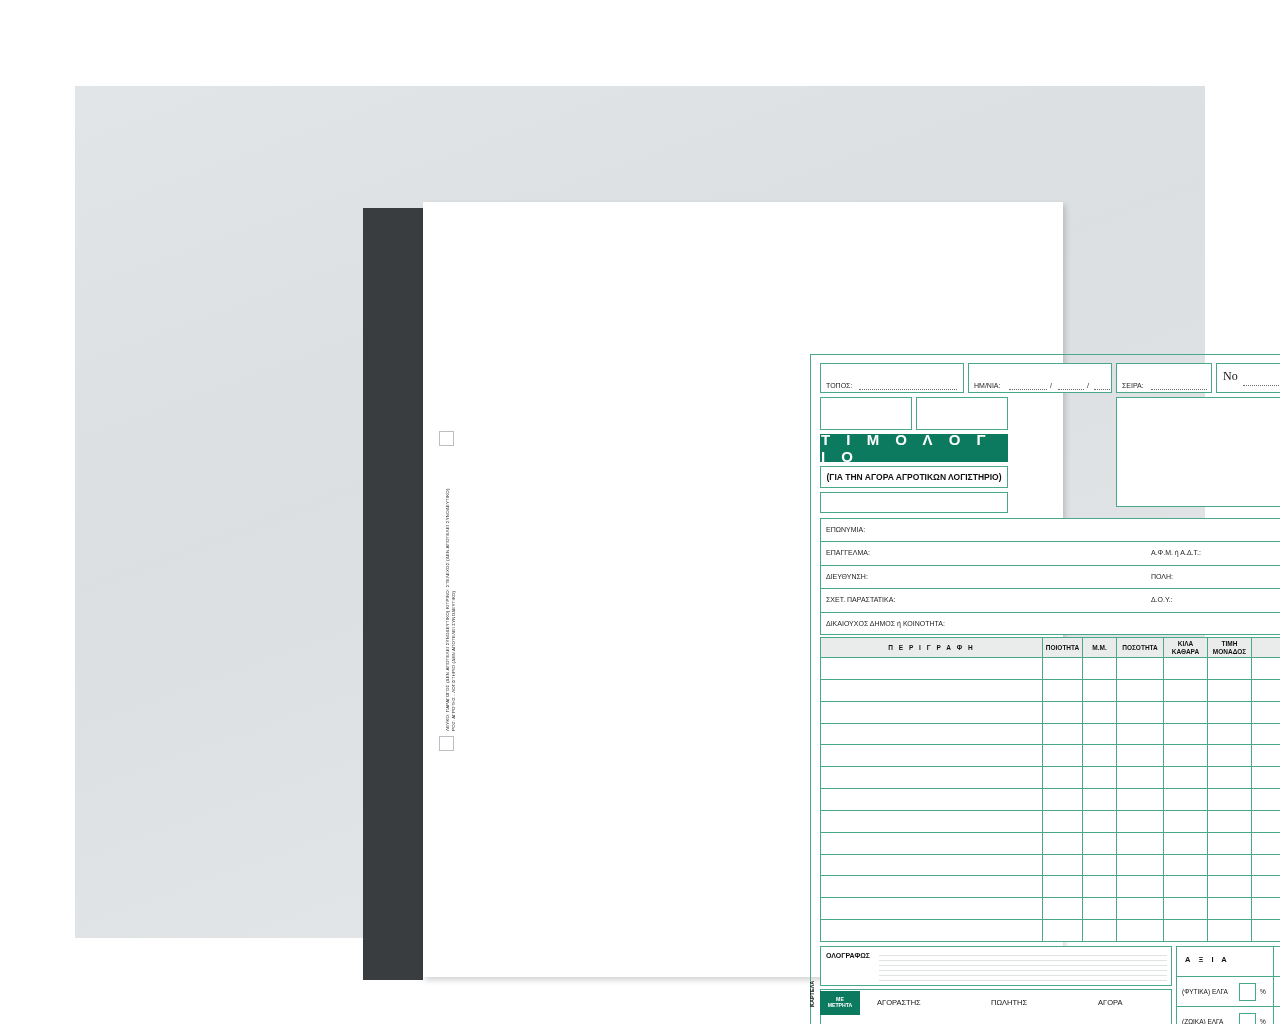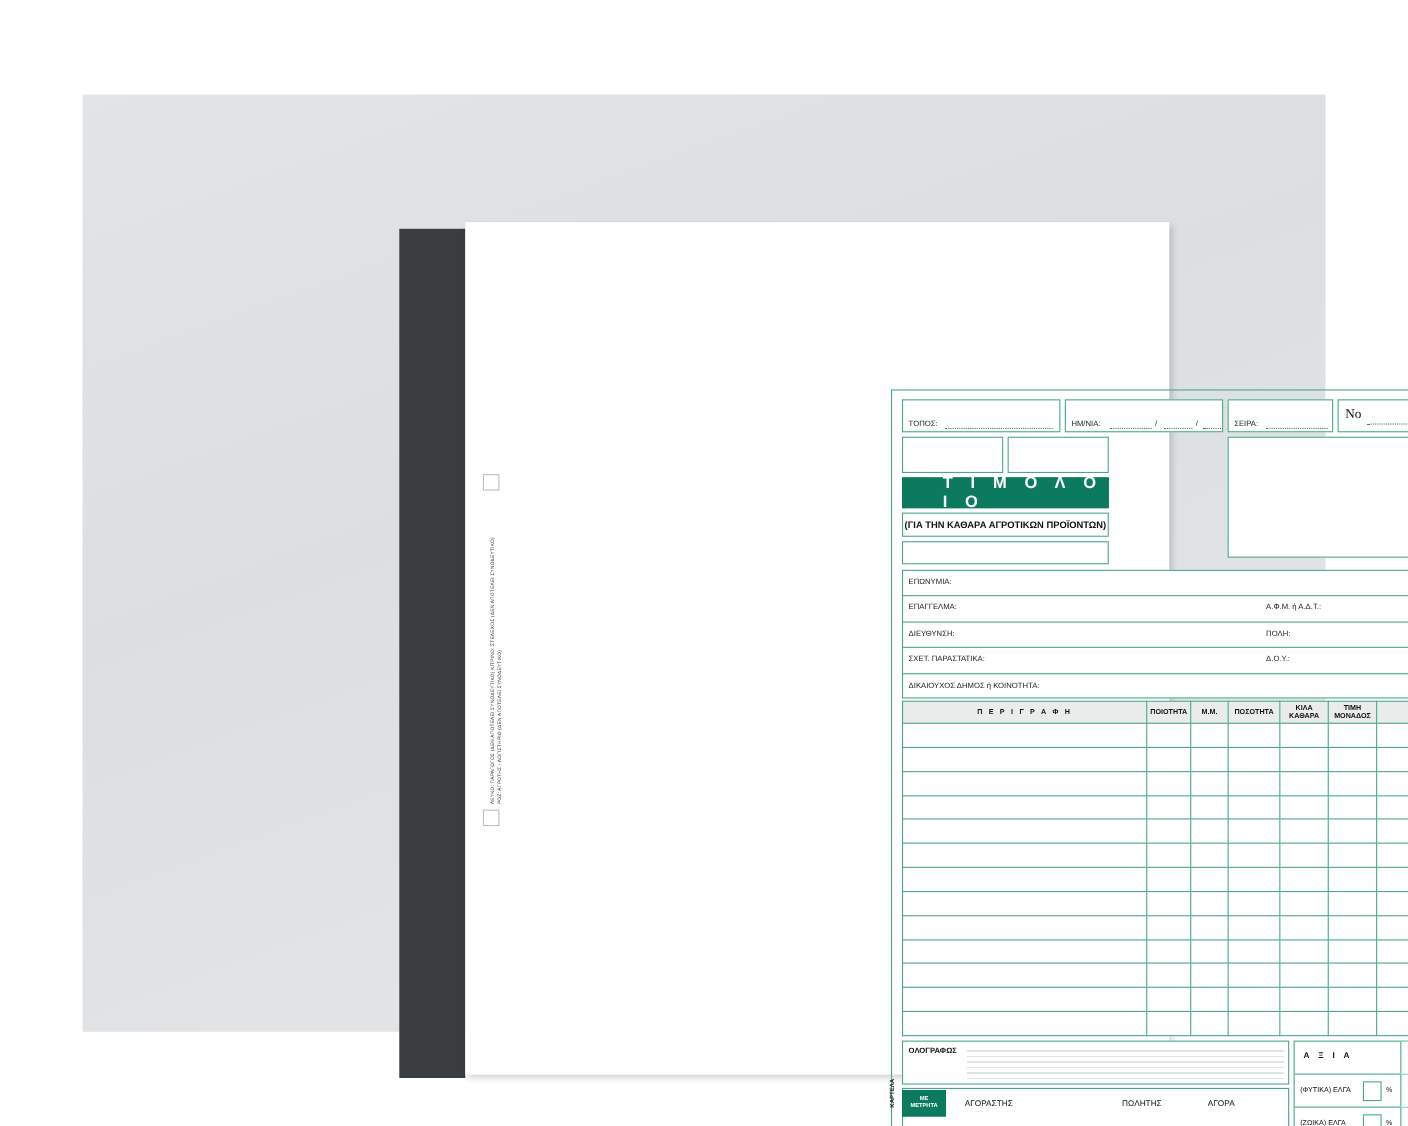--- a/index.html
+++ b/index.html
@@ -59,21 +59,21 @@
   #b-small2{left:105px;top:42px;width:92px;height:33px;}
   #b-right{left:305px;top:42px;width:253px;height:110px;}
 
   #b-title{left:9px;top:79px;width:188px;height:28px;background:#0c7a5e;border-color:#0c7a5e;}
   #b-sub{left:9px;top:111px;width:188px;height:22px;}
   #b-blank{left:9px;top:137px;width:188px;height:21px;}
 
   .title-text{
     position:absolute;left:0;top:0;width:100%;height:100%;
     display:flex;align-items:center;justify-content:center;
-    color:#fff;font-weight:bold;font-size:15px;letter-spacing:6px;padding-left:36px;
+    color:#fff;font-weight:bold;font-size:15px;letter-spacing:6px;
   }
   .sub-text{
     position:absolute;left:0;top:0;width:100%;height:100%;
     display:flex;align-items:center;justify-content:center;
     color:#111;font-weight:bold;font-size:8.5px;
   }
 
   
   #b-party{left:9px;top:163px;width:549px;height:117px;}
   .party-row{position:absolute;left:0;width:100%;height:23.4px;border-bottom:1px solid #49a88a;box-sizing:border-box;}
@@ -161,21 +161,21 @@
 
       <div class="bx" id="b-small1"></div>
       <div class="bx" id="b-small2"></div>
       <div class="bx" id="b-right"></div>
 
       <div class="bx" id="b-title">
         <div class="title-text">Τ Ι Μ Ο Λ Ο Γ Ι Ο</div>
       </div>
 
       <div class="bx" id="b-sub">
-        <div class="sub-text">(ΓΙΑ ΤΗΝ ΚΑΘΑΡΑ ΑΓΡΟΤΙΚΩΝ ΠΡΟΪΟΝΤΩΝ)</div>
+        <div class="sub-text">(ΓΙΑ ΤΗΝ ΑΓΟΡΑ ΑΓΡΟΤΙΚΩΝ ΛΟΓΙΣΤΗΡΙΟ)</div>
       </div>
 
       <div class="bx" id="b-blank"></div>
 
       <div class="bx" id="b-party">
         <div class="party-row" style="top:0;">
           <span class="party-left">ΕΠΩΝΥΜΙΑ:</span>
           <span class="party-mid"></span>
         </div>
         <div class="party-row" style="top:23.4px;">
@@ -346,21 +346,21 @@
         </table>
       </div>
 
       <div class="bx" id="b-olog">
         <span class="olog-lbl">ΟΛΟΓΡΑΦΩΣ</span>
         <div class="olog-lines"></div>
       </div>
 
       <div class="bx" id="b-sign">
         <span class="sign-lbl" style="left:56px;">ΑΓΟΡΑΣΤΗΣ</span>
-        <span class="sign-lbl" style="left:170px;margin-left:29px;">ΠΩΛΗΤΗΣ</span>
+        <span class="sign-lbl" style="left:170px;">ΠΩΛΗΤΗΣ</span>
         <span class="sign-lbl" style="left:277px;">ΑΓΟΡΑ</span>
       </div>
 
       <div class="tagbox" id="tag1">
         <div>
           <div>ΜΕ</div>
           <div>ΜΕΤΡΗΤΑ</div>
         </div>
       </div>
 

